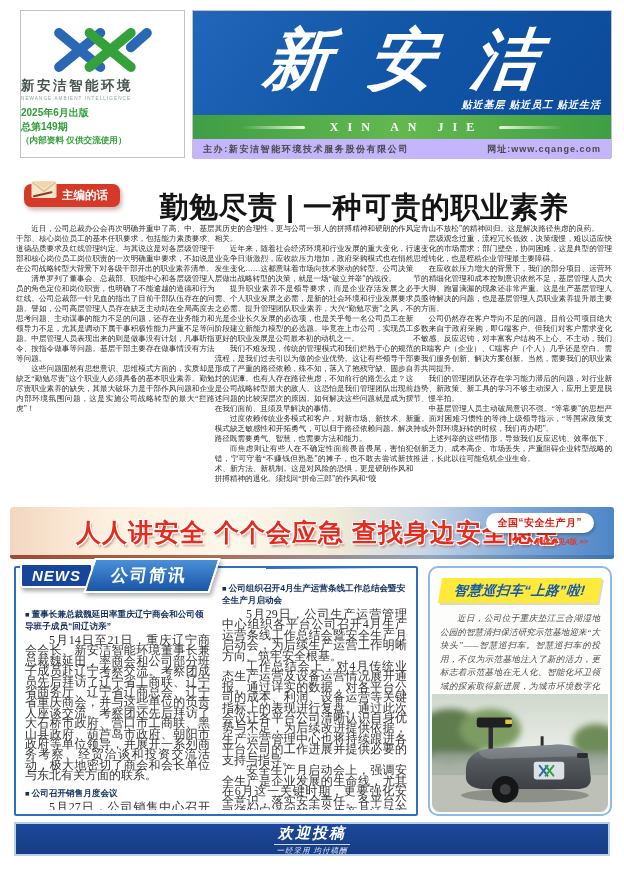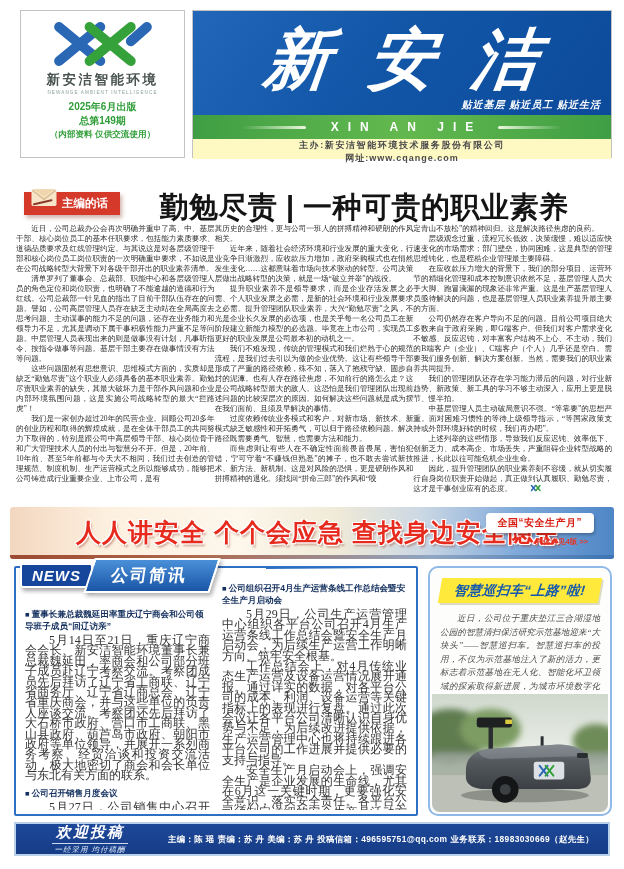--- a/index.html
+++ b/index.html
@@ -2,53 +2,53 @@
 <html><head>
 <meta charset="utf-8">
 <style>
   * { margin:0; padding:0; box-sizing:border-box; }
   html,body { background:#e9e9e9; }
   .page { position:relative; width:624px; height:869px; margin:0 auto; background:#fff;
           font-family:"Liberation Sans", sans-serif; overflow:hidden; }
 
   
   .logo-box { position:absolute; left:20px; top:10px; width:165px; height:148px;
-              border:1px solid #c3c3c3; text-align:center; padding-top:7px; background:#fff; }
+              border:1px solid #c3c3c3; text-align:left; padding-top:13px; background:#fff; }
   .logo-mark { display:block; margin:0 auto; }
   .brand-cn { font-size:13.5px; font-weight:700; color:#49544f; letter-spacing:2.5px; margin-top:1px; }
   .brand-en { font-size:4.6px; color:#8da39b; letter-spacing:1.1px; margin-top:1px; }
   .pub-line { font-size:10px; font-weight:700; color:#2f9e38; line-height:14px; margin-top:5px; }
   .pub-note { font-size:8.6px; font-weight:700; color:#2f9e38; line-height:13px; }
 
   .masthead { position:absolute; left:192px; top:10px; width:420px; height:148px;
               border:1px solid #c3c3c3; background:#fff; }
   .mast-blue { position:relative; height:104px;
                background:linear-gradient(125deg,#2166b8 0%,#1256a8 45%,#0c4a9a 100%); }
   .mast-title { position:absolute; left:0; right:0; top:-4px; text-align:center; color:#fff;
                 font-family:"DejaVu Serif", serif; font-style:italic; font-weight:700;
                 font-size:66px; line-height:104px; letter-spacing:38px; text-indent:38px;
                 transform:skewX(-6deg); white-space:nowrap; }
   .mast-slogan { position:absolute; right:10px; bottom:3px; color:#fff; font-style:italic;
                  font-weight:700; font-size:10px; letter-spacing:1px; }
   .mast-green { height:24px; display:flex; align-items:center; justify-content:center;
                 background:linear-gradient(90deg,#3f9e44 0%,#63b94e 50%,#3f9e44 100%); }
-  .pinyin { color:#fff; font-size:12px; font-weight:700; letter-spacing:9px; text-indent:9px; }
+  .pinyin { color:#fff; font-size:12px; font-weight:700; letter-spacing:9px; text-indent:9px;font-family:Liberation Serif, serif; }
   .deco-line { width:64px; height:3px; border-radius:2px; }
   .deco-line.l { background:linear-gradient(90deg,rgba(255,255,255,0),#eaf6e0); margin-right:16px; }
   .deco-line.r { background:linear-gradient(270deg,rgba(255,255,255,0),#eaf6e0); margin-left:16px; }
   .mast-strip { height:20px; display:flex; align-items:center; justify-content:space-between;
-                padding:0 10px; background:#fef9c3;flex-direction:column; }
+                padding:0 10px; background:#c4b5fd; }
   .organizer { font-size:9px; font-weight:700; color:#4a4a4a; letter-spacing:1.6px; }
   .website   { font-size:9px; font-weight:700; color:#4a4a4a; letter-spacing:1px; }
 
   
   .headline-row { position:absolute; left:16px; top:176px; width:596px; height:42px; }
-  .editor-badge { position:absolute; left:8px; top:16px; height:23px; line-height:23px;
+  .editor-badge { position:absolute; left:8px; top:8px; height:23px; line-height:23px;
                   background:#d4392a; color:#fff; font-size:11.5px; font-weight:700;
-                  border-radius:0; padding:0 12px 0 38px;
+                  border-radius:7px; padding:0 12px 0 38px;
                   box-shadow:2px 3px 4px rgba(120,40,20,.35); }
   .envelope { position:absolute; left:5px; top:-9px; }
   .headline { position:absolute; left:100px; right:0; top:10px; text-align:center;
               font-size:29px; line-height:42px; font-weight:900; color:#141414;
               letter-spacing:.5px; white-space:nowrap; }
 
   
   .editorial { position:absolute; left:16px; top:224px; width:596px; height:278px;
                display:flex; overflow:hidden; }
   .ed-col { flex:1; overflow:hidden; }
@@ -62,21 +62,21 @@
                    border-radius:3px; overflow:hidden;
                    background:linear-gradient(90deg,#f3d7c0 0%,#fdf0df 16%,#fdf7ec 38%,
                               #f0ead8 54%,#ccd8e4 68%,#7fa9da 84%,#4e86c6 100%); }
   .safety-banner::after { content:""; position:absolute; left:0; right:0; bottom:0; height:4px;
                    background:linear-gradient(90deg,#9c4a31,#b0684a 30%,#8fa6c4 70%,#3c74b4); }
   .safety-slogan { position:absolute; left:66px; top:9px; font-size:25px; font-weight:900;
                    color:#e62b1e; letter-spacing:1px; white-space:nowrap;
                    text-shadow:-1px -1px 0 #fff,1px -1px 0 #fff,-1px 1px 0 #fff,1px 1px 0 #fff,
                                2px 3px 2px rgba(140,40,20,.35); }
   .safety-badge { position:absolute; right:20px; top:6px; background:#fff; color:#d81e12;
-                  font-size:10px; font-weight:900; border-radius:4px; padding:3px 12px;
+                  font-size:10px; font-weight:900; border-radius:10px; padding:3px 12px;
                   box-shadow:1px 2px 3px rgba(0,0,0,.25); letter-spacing:.5px; }
   .safety-sub { position:absolute; right:26px; top:30px; color:#e0392c; font-size:7.5px;
                 font-weight:700; }
 
   
   .news-box { position:absolute; left:14px; top:566px; width:404px; height:250px;
               border:2px solid #2e6fc1; border-radius:2px; background:#fff; }
   .news-header { position:absolute; left:4px; top:-10px; display:flex; align-items:center; z-index:3; }
   .news-tag { background:#16459c; color:#ffffff; font-style:italic; font-weight:900; font-size:15px;
               padding:2px 10px; border:2px solid #fff; border-radius:3px;
@@ -109,21 +109,21 @@
   .side-body { padding:0 10px; font-family:"Liberation Serif","DejaVu Serif",serif;
                font-style:italic; font-size:8.5px; line-height:13.5px; color:#4c4c4c;
                text-align:justify; text-indent:2em; }
   .side-photo { position:absolute; left:2px; right:2px; bottom:2px; height:120px;
                 border-radius:0 0 8px 8px; overflow:hidden; border-top:2px solid #fff; }
   .side-photo svg { display:block; width:100%; height:100%; }
 
   
   .footer { position:absolute; left:14px; top:822px; width:596px; height:34px;
             border:2px solid #b9d0ea; background:linear-gradient(180deg,#1d4899,#163c86);
-            display:flex; align-items:center; color:#fff; padding:0 14px; }
+            display:flex; align-items:center; color:#fff; padding:0 14px;flex-direction:column; }
   .invite-wrap { width:120px; text-align:center; }
   .invite { font-size:15px; font-weight:900; font-style:italic; letter-spacing:2px;
             border-bottom:1px solid #cdd9ef; display:inline-block; padding:0 4px 1px; }
   .invite-sub { font-size:7.5px; font-style:italic; letter-spacing:1px; color:#dbe6f6; margin-top:1px; }
   .credits { flex:1; display:flex; justify-content:space-between; padding-left:18px;
              font-size:8.4px; font-weight:700; letter-spacing:.4px; white-space:nowrap; }
 </style>
 </head>
 <body>
 
@@ -173,46 +173,37 @@
       <span>主编的话</span>
     </div>
     <h1 class="headline">勤勉尽责 | 一种可贵的职业素养</h1>
   </div>
 
   <div class="editorial">
     <div class="ed-col" id="edit-col-0">
         <p class="edpara">近日，公司总裁办公会再次明确并重申了高、中、基层干部、核心岗位员工的基本任职要求，包括能力素质要求、道德品质要求及红线管理约定。与其说这是对各层级管理干部和核心岗位员工岗位职责的一次明确重申要求，不如说是在公司战略转型大背景下对各级干部开出的职业素养清单。</p>
         <p class="edpara">清单罗列了董事会、总裁部、职能中心和各层级管理人员的角色定位和岗位职责，也明确了不能逾越的道德和行为红线。公司总裁部一针见血的指出了目前干部队伍存在的问题。譬如，公司高层管理人员存在缺乏主动站在全局高度去思考问题、主动谋事的能力不足的问题，还存在业务能力和领导力不足，尤其是调动下属干事积极性能力严重不足等问题。中层管理人员表现出来的则是做事没有计划，凡事听指令、按指令做事等问题。基层干部主要存在做事情没有方法等问题。</p>
         <p class="edpara">这些问题固然有思想意识、思维模式方面的，实质却是缺乏“勤勉尽责”这个职业人必须具备的基本职业素养。勤勉尽责职业素养的缺失，其最大破坏力是干部作风问题和企业内部环境氛围问题，这是实施公司战略转型的最大“拦路虎”！</p>
-        <p class="edpara">我们是一家创办超过20年的民营企业。回顾公司20多年的创业历程和取得的辉煌成就，是在全体干部员工的共同努力下取得的，特别是跟公司中高层领导干部、核心岗位骨干和广大管理技术人员的付出与智慧分不开。但是，20年前、10年前、甚至5年前都与今天大不相同，我们过去创造的管理规范、制度机制、生产运营模式之所以能够成功，能够把公司铸造成行业重要企业、上市公司，是有</p>
       </div>
     <div class="ed-col" id="edit-col-1">
         <p class="edpara noind">其历史的合理性，更与公司一班人的拼搏精神和硬朗的作风相关。</p>
         <p class="edpara">近年来，随着社会经济环境和行业发展的重大变化，行业竞争日渐激烈，应收款压力增加，政府采购模式也在悄然发生变化……这都意味着市场向技术驱动的转型。公司决策层做出战略转型的决策，就是一场“破立并举”的战役。</p>
         <p class="edpara">提升职业素养不是领导要求，而是企业存活发展之必需、个人职业发展之必需，是新的社会环境和行业发展要求之必需。提升管理团队职业素养，大兴“勤勉尽责”之风，不光是企业长久发展的必选项，也是关乎每一名公司员工在新阶段建立新能力模型的必选题。毕竟在上市公司，实现员工更好的职业发展是公司最本初的动机之一。</p>
         <p class="edpara">我们不难发现，传统的管理模式和我们烂熟于心的规范流程，是我们过去引以为傲的企业优势。这让有些领导干部形成了严重的路径依赖，殊不知，落入了抱残守缺、固步自封的泥潭。也有人存在路径焦虑，不知前行的路怎么走？这是公司战略转型最大的敌人。这恐怕是我们管理团队出现前述问题的比较深层次的原因。如何解决这些问题就是成为摆在我们面前、且须及早解决的事情。</p>
         <p class="edpara">过度依赖传统业务模式和客户，对新市场、新技术、新模式缺乏敏感性和开拓勇气，可以归于路径依赖问题。解决路径既需要勇气、智慧，也需要方法和能力。</p>
         <p class="edpara">而焦虑则让有些人在不确定性面前畏首畏尾，害怕犯错，宁可守着“不赚钱但熟悉”的摊子，也不敢去尝试新技术、新方法、新机制。这是对风险的恐惧，更是硬朗作风和拼搏精神的退化。须找回“拼命三郎”的作风和“咬</p>
       </div>
     <div class="ed-col" id="edit-col-2">
         <p class="edpara noind">定青山不放松”的精神回归。这是解决路径焦虑的良药。</p>
         <p class="edpara">层级观念过重，流程冗长低效，决策缓慢，难以适应快速变化的市场需求；部门壁垒，协同困难，这是典型的管理思维钝化，也是桎梏企业管理最主要障碍。</p>
         <p class="edpara">在应收款压力增大的背景下，我们的部分项目、运营环节的精细化管理和成本控制意识依然不足，基层管理人员大手大脚、跑冒滴漏的现象还非常严重。这是生产基层管理人员亟待解决的问题，也是基层管理人员职业素养提升最主要的方面。</p>
         <p class="edpara">公司仍然存在客户导向不足的问题。目前公司项目绝大多数来自于政府采购，即G端客户。但我们对客户需求变化不敏感、反应迟钝，对丰富客户结构不上心、不主动，我们的B端客户（企业）、C端客户（个人）几乎还是空白。需要我们服务创新、解决方案创新。当然，需要我们的职业素养共同提升。</p>
         <p class="edpara">我们的管理团队还存在学习能力滞后的问题，对行业新趋势、新政策、新工具的学习不够主动深入，应用上更是脱节、慢半拍。</p>
         <p class="edpara">中基层管理人员主动破局意识不强。“等靠要”的思想严重。面对困难习惯性的等待上级领导指示，“等国家政策支持或外部环境好转的时候，我们再办吧”。</p>
         <p class="edpara">上述列举的这些情形，导致我们反应迟钝、效率低下、创新乏力、成本高企、市场丢失，严重阻碍企业转型战略的推进，长此以往可能危机企业生命。</p>
-        <p class="edpara">因此，提升管理团队的职业素养刻不容缓，就从切实履行自身岗位职责开始做起，真正做到认真履职、勤勉尽责，这才是干事创业应有的态度。<span class="endmark"><svg width="12" height="8" viewBox="0 0 24 14">
-              <g fill="none" stroke-width="3" stroke-linecap="round">
-                <path d="M3 2 L11 12" stroke="#2a67b5"></path>
-                <path d="M11 2 L3 12" stroke="#2a67b5"></path>
-                <path d="M12 2 L20 12" stroke="#35a13b"></path>
-                <path d="M20 2 L12 12" stroke="#35a13b"></path>
-              </g>
-            </svg></span></p>
       </div>
   </div>
 
   <div class="safety-banner">
     <div class="safety-slogan">人人讲安全  个个会应急  查找身边安全隐患</div>
     <div class="safety-badge">全国“安全生产月”</div>
     <div class="safety-sub">具体详见4版 &gt;&gt;</div>
   </div>
 
   <div class="news-box">

